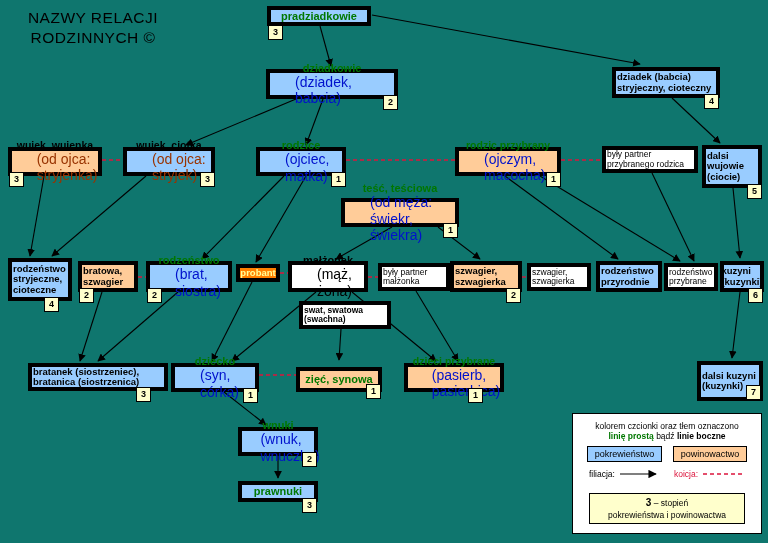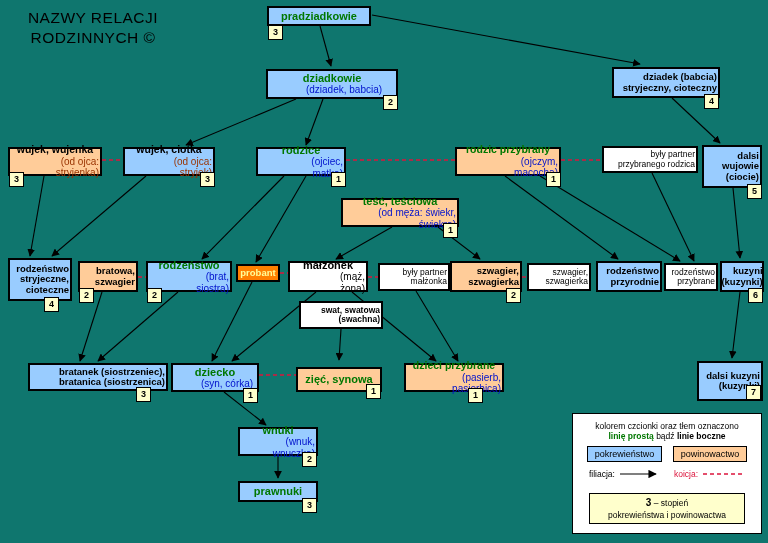--- a/index.html
+++ b/index.html
@@ -1,31 +1,31 @@
 <!DOCTYPE html>
 <html><head>
 <meta charset="utf-8">
 <style>
   html,body{margin:0;padding:0;background:#fff;}
   #canvas{position:relative;width:768px;height:543px;background:#0f766e;overflow:hidden;
           font-family:"Liberation Sans","DejaVu Sans",sans-serif;}
   #arrows{position:absolute;left:0;top:0;z-index:1;}
-  .node{position:absolute;z-index:2;border:2px solid #000000;display:flex;flex-direction:column;
-        justify-content:center;align-items:center;text-align:right;box-sizing:border-box;padding:1px;}
+  .node{position:absolute;z-index:2;border:4px solid #000000;display:flex;flex-direction:column;
+        justify-content:center;align-items:center;text-align:left;box-sizing:border-box;padding:1px;}
   .blue{background:#99ccff;}
   .orange{background:#ffcc99;}
   .white{background:#ffffff;}
   .red{background:#ff8000;}
   .t{display:block;font-weight:bold;font-size:10.5px;color:#000;line-height:1.1;}
   .t-lg{font-size:11px;}
   .t-sm{font-size:9.5px;}
   .t-xs{font-size:8.5px;font-weight:normal;}
   .green{color:#007700;}
   .probant-text{color:#ffff99;font-size:9.5px;}
-  .sub{display:block;font-size:10px;line-height:1.15;padding-left:24px;}
+  .sub{display:block;font-size:14px;line-height:1.15;padding-left:24px;}
   .sub-blue{color:#0011cc;}
   .sub-red{color:#993300;}
   .sub-black{color:#000;}
   .badge{position:absolute;z-index:3;width:13px;height:13px;background:#ffffcc;border:1px solid #000;
          font-size:9px;font-weight:bold;text-align:center;line-height:12px;color:#000;}
   #diagram-title{position:absolute;left:8px;top:8px;width:170px;z-index:2;text-align:center;
          font-size:15.5px;color:#000;line-height:1.3;letter-spacing:0.5px;}
   #legend{position:absolute;left:572px;top:413px;width:190px;height:121px;z-index:2;border:1px solid #000;
          background:#fff;box-sizing:border-box;text-align:center;font-size:8.5px;color:#000;padding-top:7px;}
   #legend .lg-green{color:#007700;font-weight:bold;}
@@ -183,21 +183,21 @@
   </div>
 
   <div class="node white" style="left:664px;top:263px;width:54px;height:28px">
     <span class="t t-xs">rodzeństwo przybrane</span>
   </div>
 
   <div class="node blue" style="left:720px;top:261px;width:44px;height:31px">
     <span class="t t-sm">kuzyni (kuzynki)</span>
   </div>
 
-  <div class="node white" style="left:299px;top:301px;width:84px;height:28px">
+  <div class="node white" style="left:299px;top:301px;width:92px;height:28px">
     <span class="t t-xs" style="font-weight:bold">swat, swatowa (swachna)</span>
   </div>
 
   <div class="node blue" style="left:171px;top:363px;width:88px;height:29px">
     <span class="t t-lg green">dziecko</span>
     <span class="sub sub-blue">(syn, córka)</span>
   </div>
 
   <div class="node blue" style="left:28px;top:363px;width:140px;height:28px">
     <span class="t t-sm">bratanek (siostrzeniec), bratanica (siostrzenica)</span>

